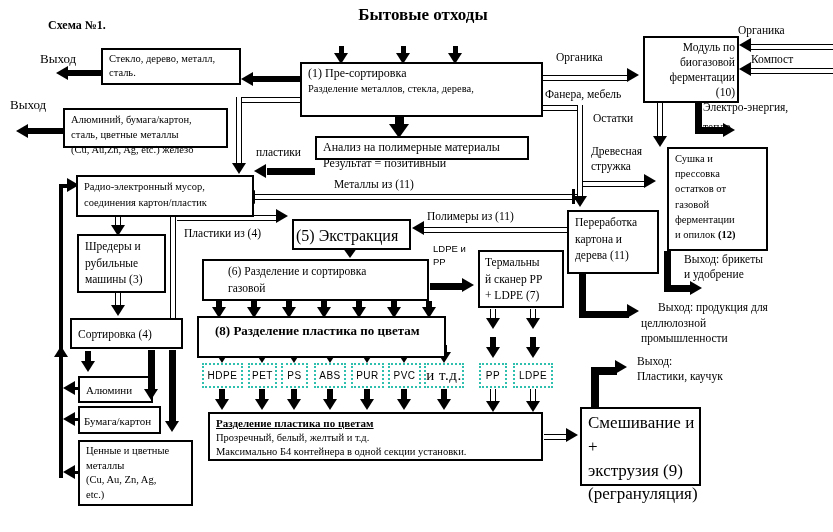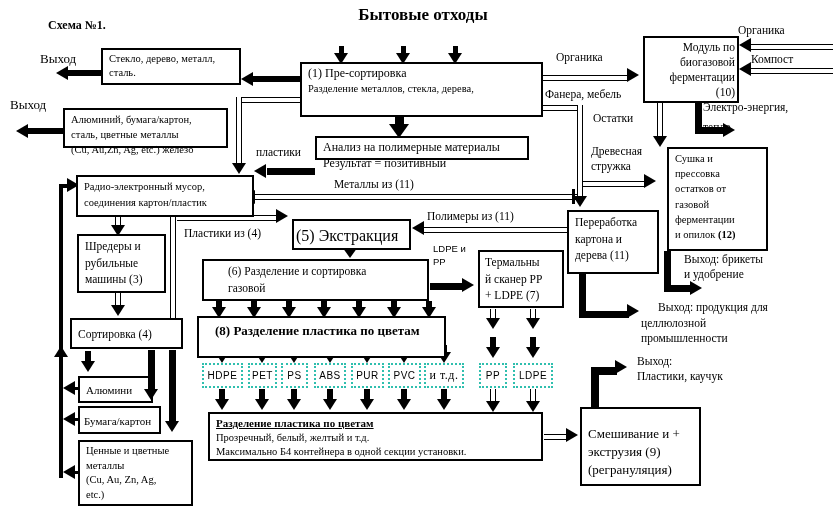--- a/index.html
+++ b/index.html
@@ -103,21 +103,21 @@
     <div>й сканер PP</div>
     <div>+ LDPE (7)</div>
   </div>
 
   <div class="box" style="left:208px;top:412px;width:335px;height:49px;font-size:10.5px;line-height:1.35">
     <div class="ttl" style="font-size:11px">Разделение пластика по цветам</div>
     <div>Прозречный, белый, желтый и т.д.</div>
     <div>Максимально Б4 контейнера в одной секции установки.</div>
   </div>
 
-  <div class="box" style="left:580px;top:407px;width:121px;height:79px;font-size:13px;line-height:1.4;padding-top:16px">
+  <div class="box" style="left:580px;top:407px;width:121px;height:79px;font-size:17px;line-height:1.4;padding-top:2px">
     <div>Смешивание и  +</div>
     <div>экструзия  (9)</div>
     <div>(регрануляция)</div>
   </div>
 
   <div class="box center" style="left:643px;top:36px;width:96px;height:67px;font-size:11.5px;line-height:1.3;padding:2px">
     <div>Модуль по</div>
     <div>биогазовой</div>
     <div>ферментации</div>
     <div>(10)</div>
@@ -137,21 +137,21 @@
     <div>ферментации</div>
     <div><span>и опилок </span><b>(12)</b></div>
   </div>
 
   <div class="pbox" style="left:202px;width:41px">HDPE</div>
   <div class="pbox" style="left:248px;width:29px">PET</div>
   <div class="pbox" style="left:281px;width:27px">PS</div>
   <div class="pbox" style="left:314px;width:32px">ABS</div>
   <div class="pbox" style="left:351px;width:33px">PUR</div>
   <div class="pbox" style="left:388px;width:33px">PVC</div>
-  <div class="pbox" style="left:424px;width:40px;font-family:'Liberation Serif',serif;font-size:12px">и т.д.</div>
+  <div class="pbox" style="left:424px;width:40px;font-family:'Liberation Serif',serif;font-size:15px">и т.д.</div>
   <div class="pbox" style="left:479px;width:28px">PP</div>
   <div class="pbox" style="left:513px;width:40px">LDPE</div>
 
   <div class="lbl" style="left:40px;top:51px;font-size:13px">Выход</div>
   <div class="lbl" style="left:10px;top:97px;font-size:13px">Выход</div>
   <div class="lbl" style="left:256px;top:145px">пластики</div>
   <div class="lbl" style="left:334px;top:177px">Металлы из (11)</div>
   <div class="lbl" style="left:427px;top:209px">Полимеры из (11)</div>
   <div class="lbl" style="left:184px;top:226px">Пластики из (4)</div>
   <div class="lbl" style="left:556px;top:50px">Органика</div>

